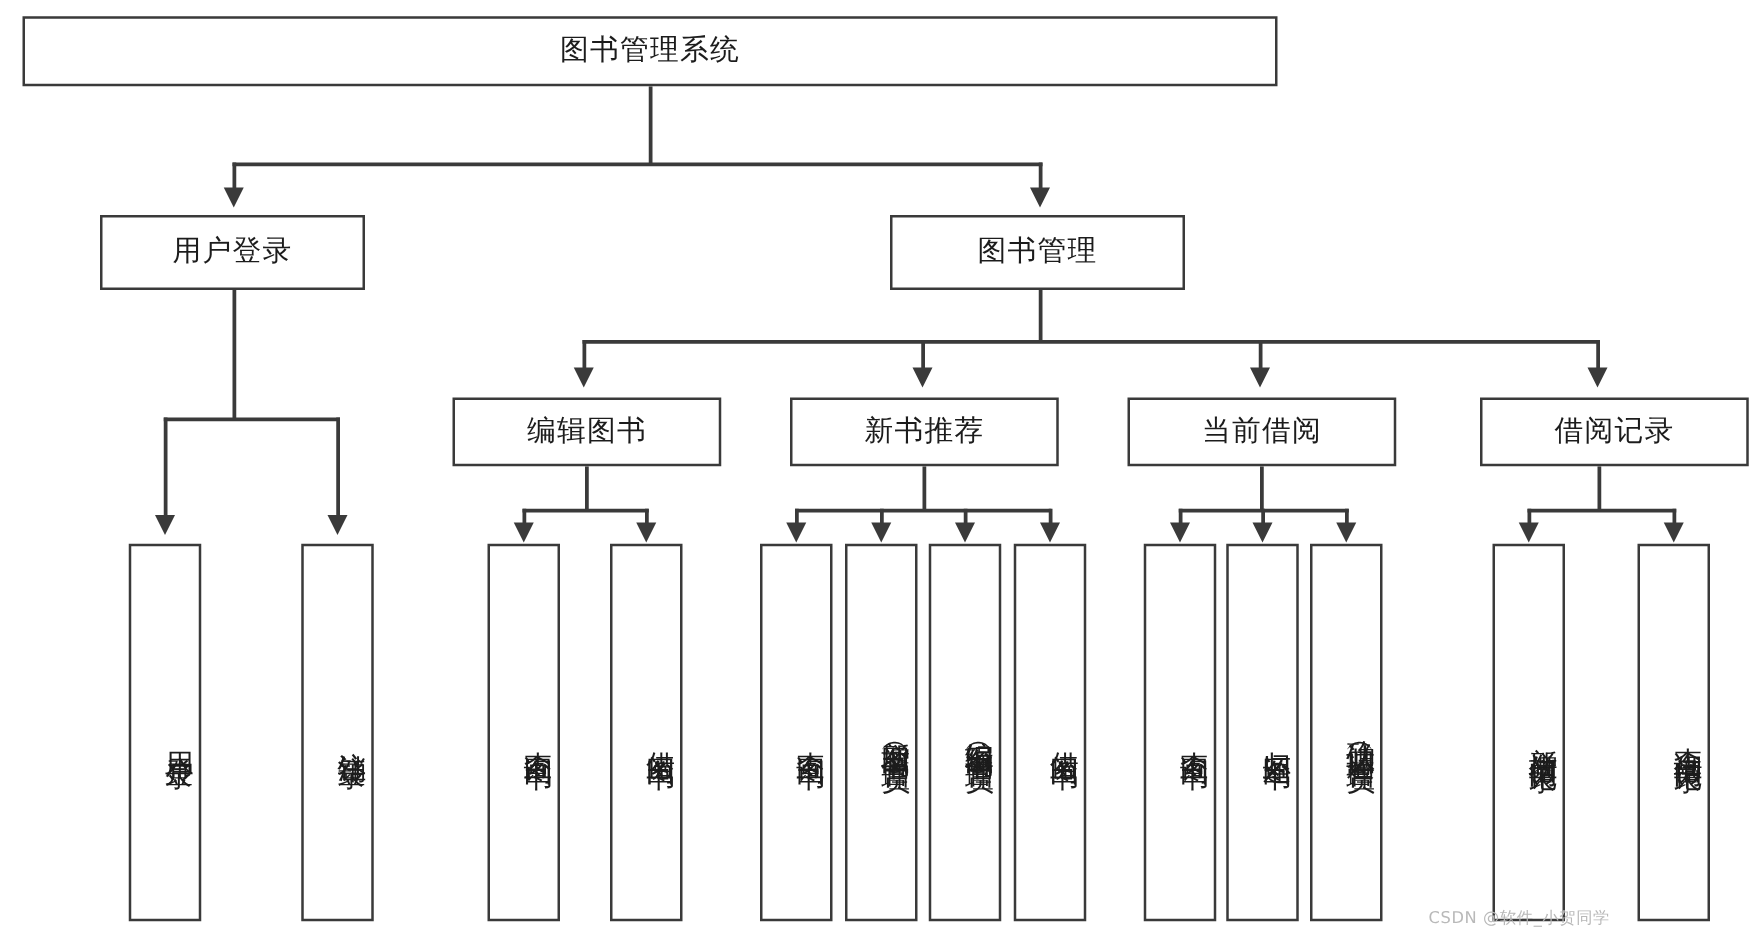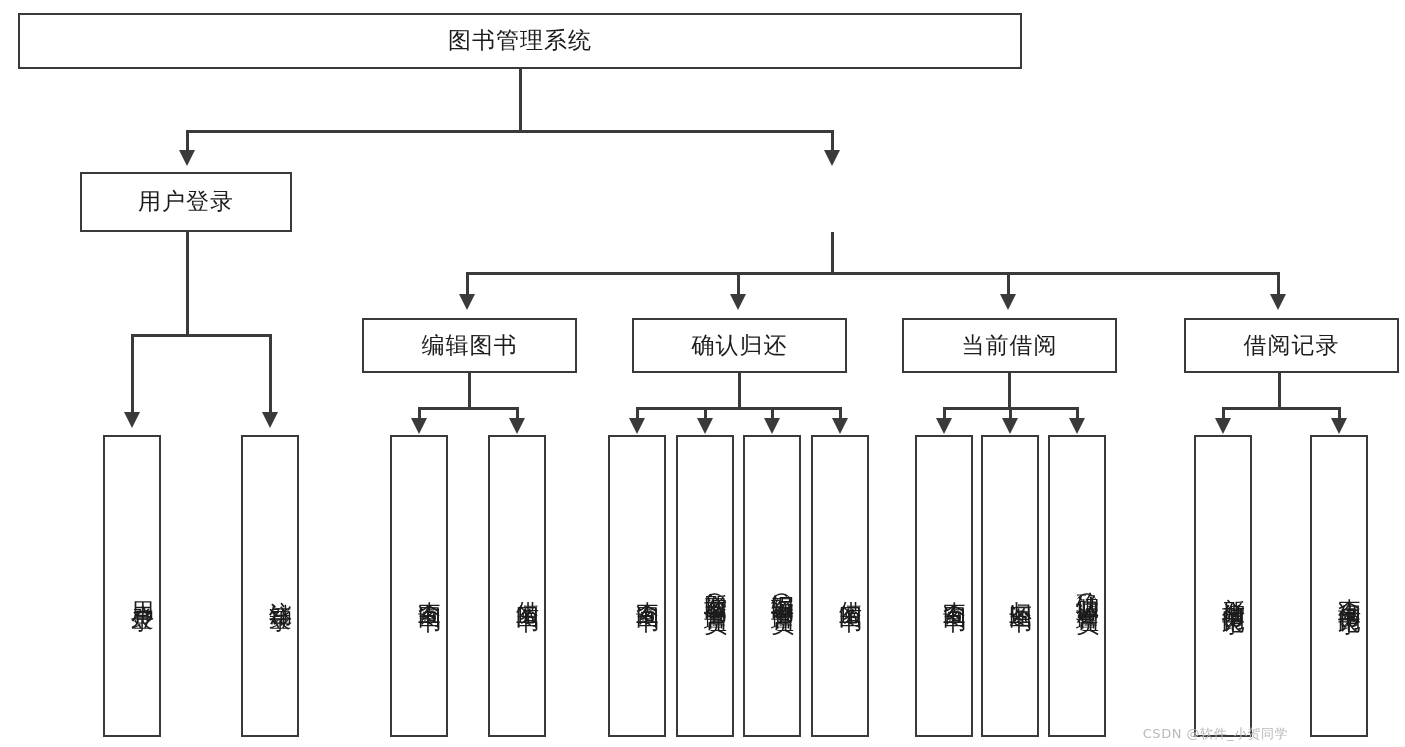--- a/index.html
+++ b/index.html
@@ -82,20 +82,23 @@
   <div class="ln h" style="left:186px;top:130px;width:648px;"></div>
 
   <div class="ln v" style="left:186px;top:130px;height:24px;"></div>
   <div class="arrow" style="left:179px;top:150px;"></div>
   <div class="ln v" style="left:831px;top:130px;height:24px;"></div>
   <div class="arrow" style="left:824px;top:150px;"></div>
 
   <div class="node horiz" style="left:80px;top:172px;width:212px;height:60px;">
     <span>用户登录</span>
   </div>
+  <div class="node horiz" style="left:712px;top:172px;width:236px;height:60px;">
+    <span>图书管理</span>
+  </div>
 
   <div class="ln v" style="left:186px;top:232px;height:104px;"></div>
   <div class="ln h" style="left:131px;top:334px;width:141px;"></div>
   <div class="ln v" style="left:131px;top:334px;height:82px;"></div>
   <div class="arrow" style="left:124px;top:412px;"></div>
   <div class="ln v" style="left:269px;top:334px;height:82px;"></div>
   <div class="arrow" style="left:262px;top:412px;"></div>
 
   <div class="ln v" style="left:831px;top:232px;height:42px;"></div>
   <div class="ln h" style="left:466px;top:272px;width:814px;"></div>
@@ -105,21 +108,21 @@
   <div class="arrow" style="left:730px;top:294px;"></div>
   <div class="ln v" style="left:1007px;top:272px;height:26px;"></div>
   <div class="arrow" style="left:1000px;top:294px;"></div>
   <div class="ln v" style="left:1277px;top:272px;height:26px;"></div>
   <div class="arrow" style="left:1270px;top:294px;"></div>
 
   <div class="node horiz" style="left:362px;top:318px;width:215px;height:55px;">
     <span>编辑图书</span>
   </div>
   <div class="node horiz" style="left:632px;top:318px;width:215px;height:55px;">
-    <span>确认归还</span>
+    <span>新书推荐</span>
   </div>
   <div class="node horiz" style="left:902px;top:318px;width:215px;height:55px;">
     <span>当前借阅</span>
   </div>
   <div class="node horiz" style="left:1172px;top:318px;width:215px;height:55px;margin-left:12px;">
     <span>借阅记录</span>
   </div>
 
   <div class="ln v" style="left:468px;top:373px;height:36px;"></div>
   <div class="ln h" style="left:418px;top:407px;width:101px;"></div>

